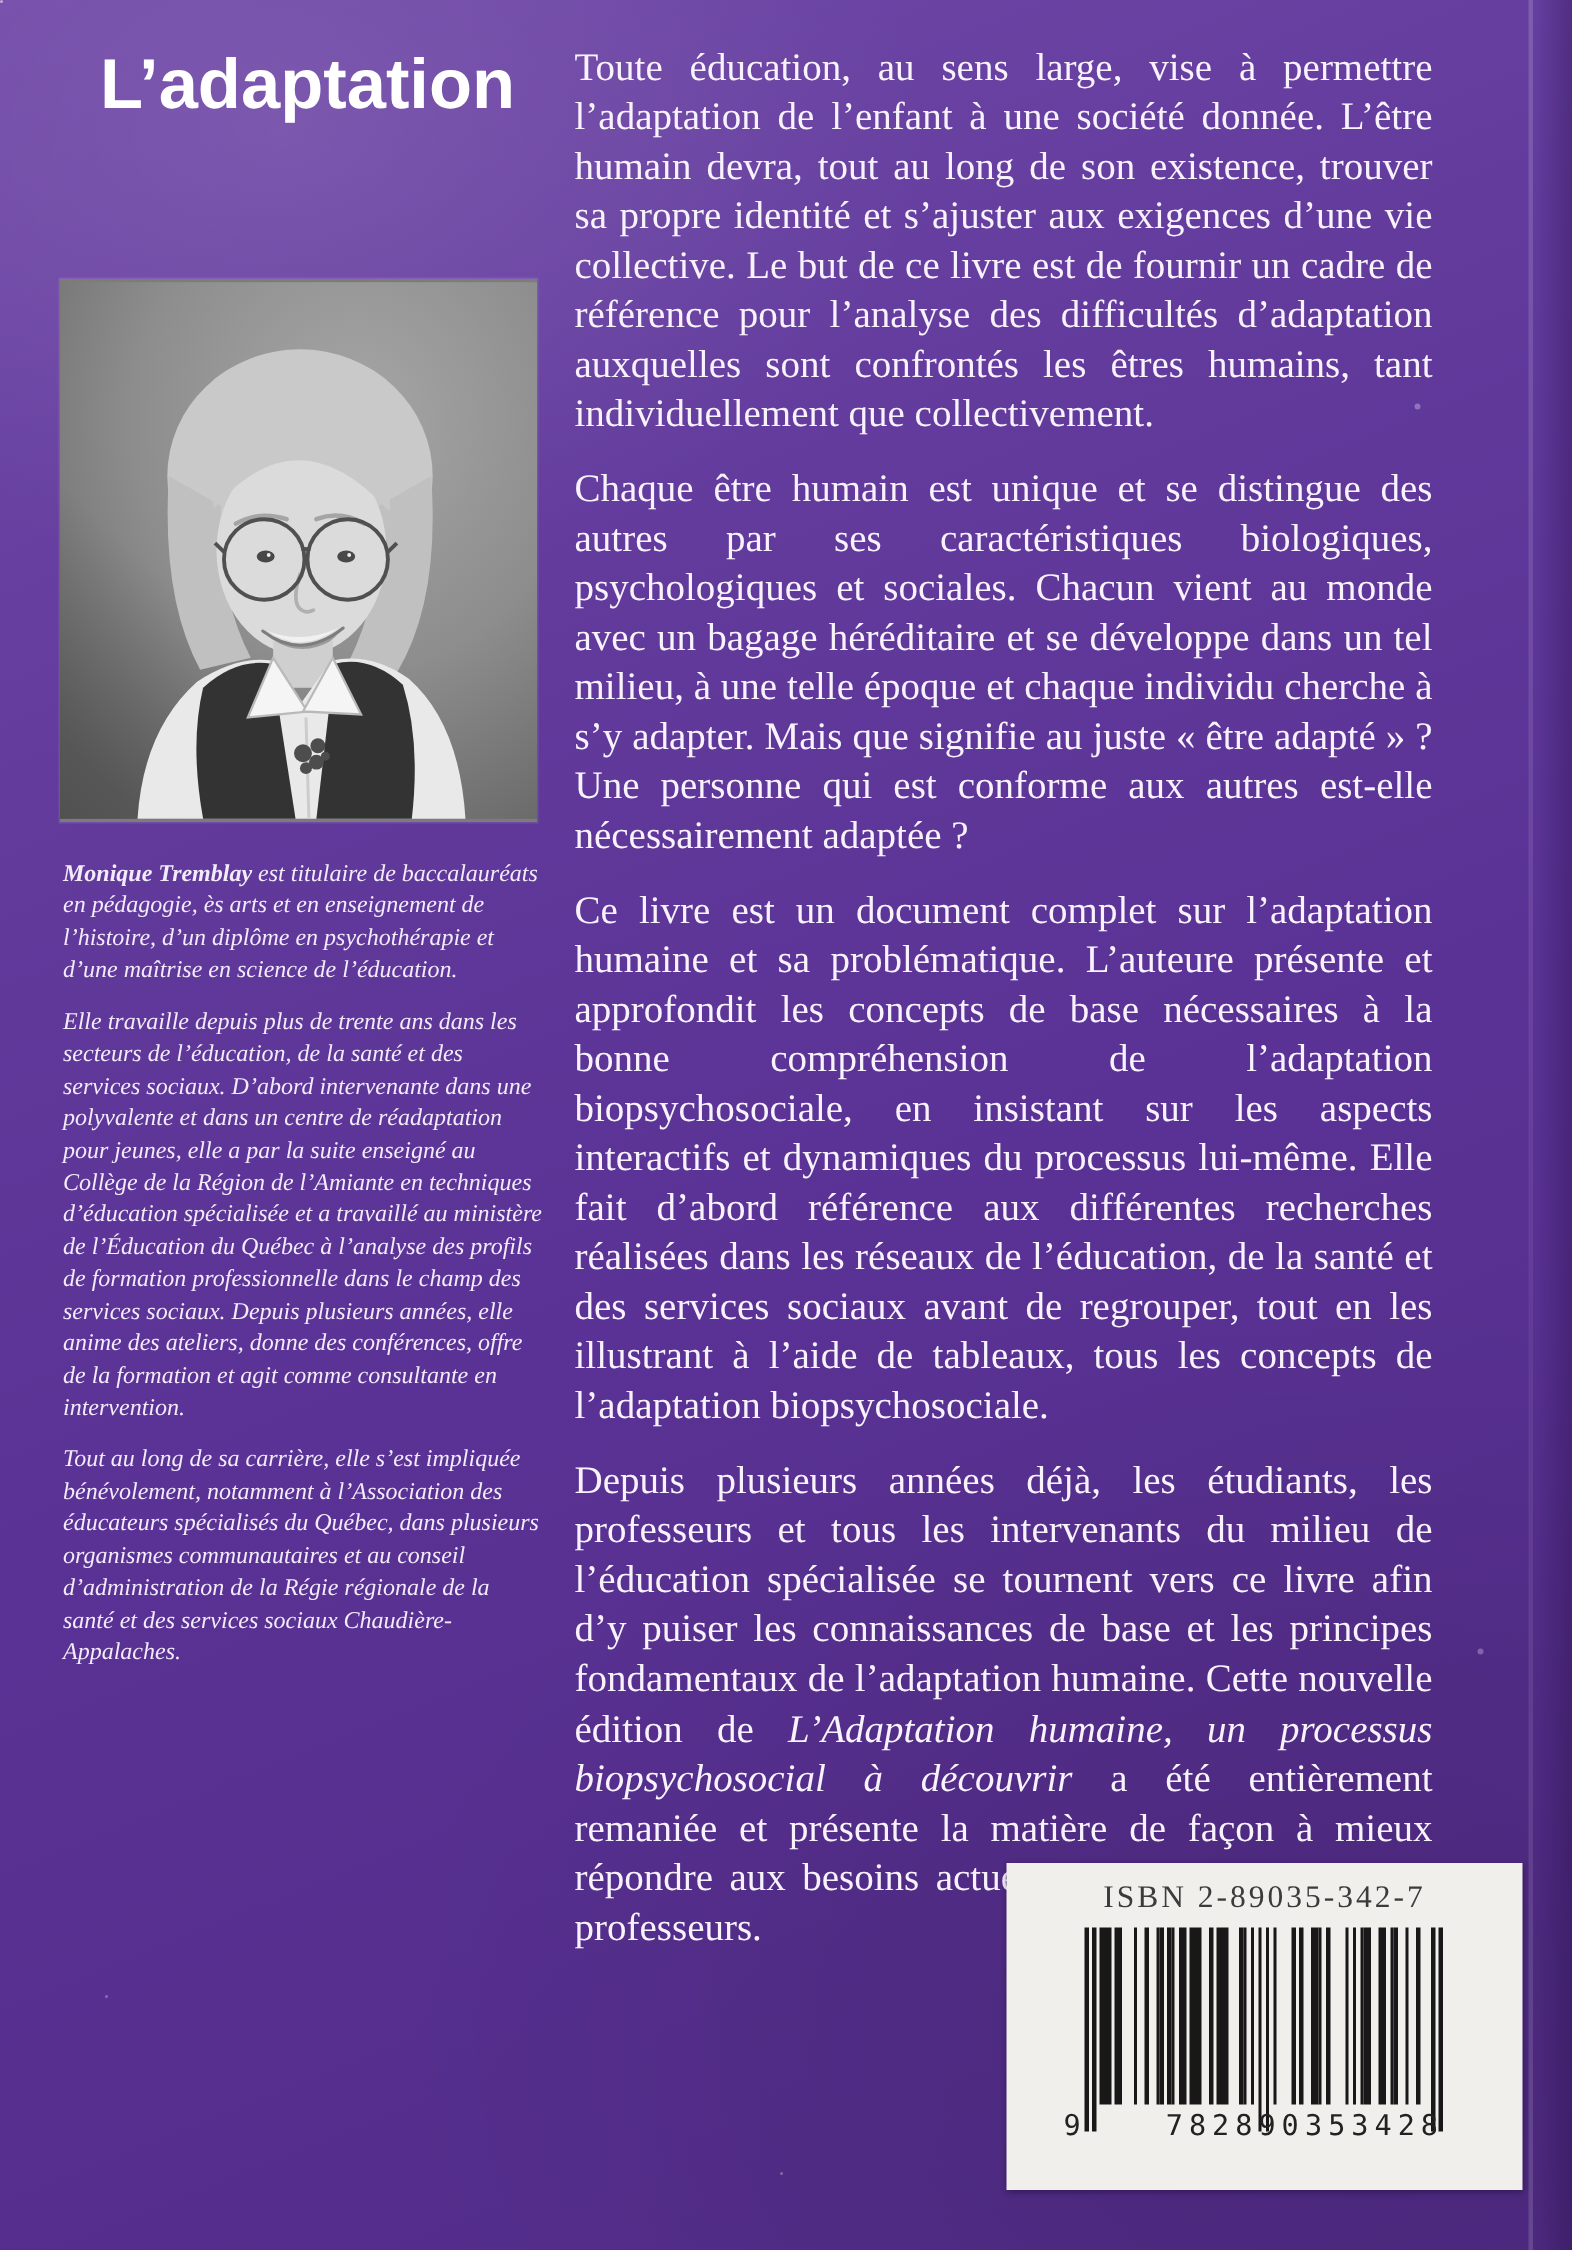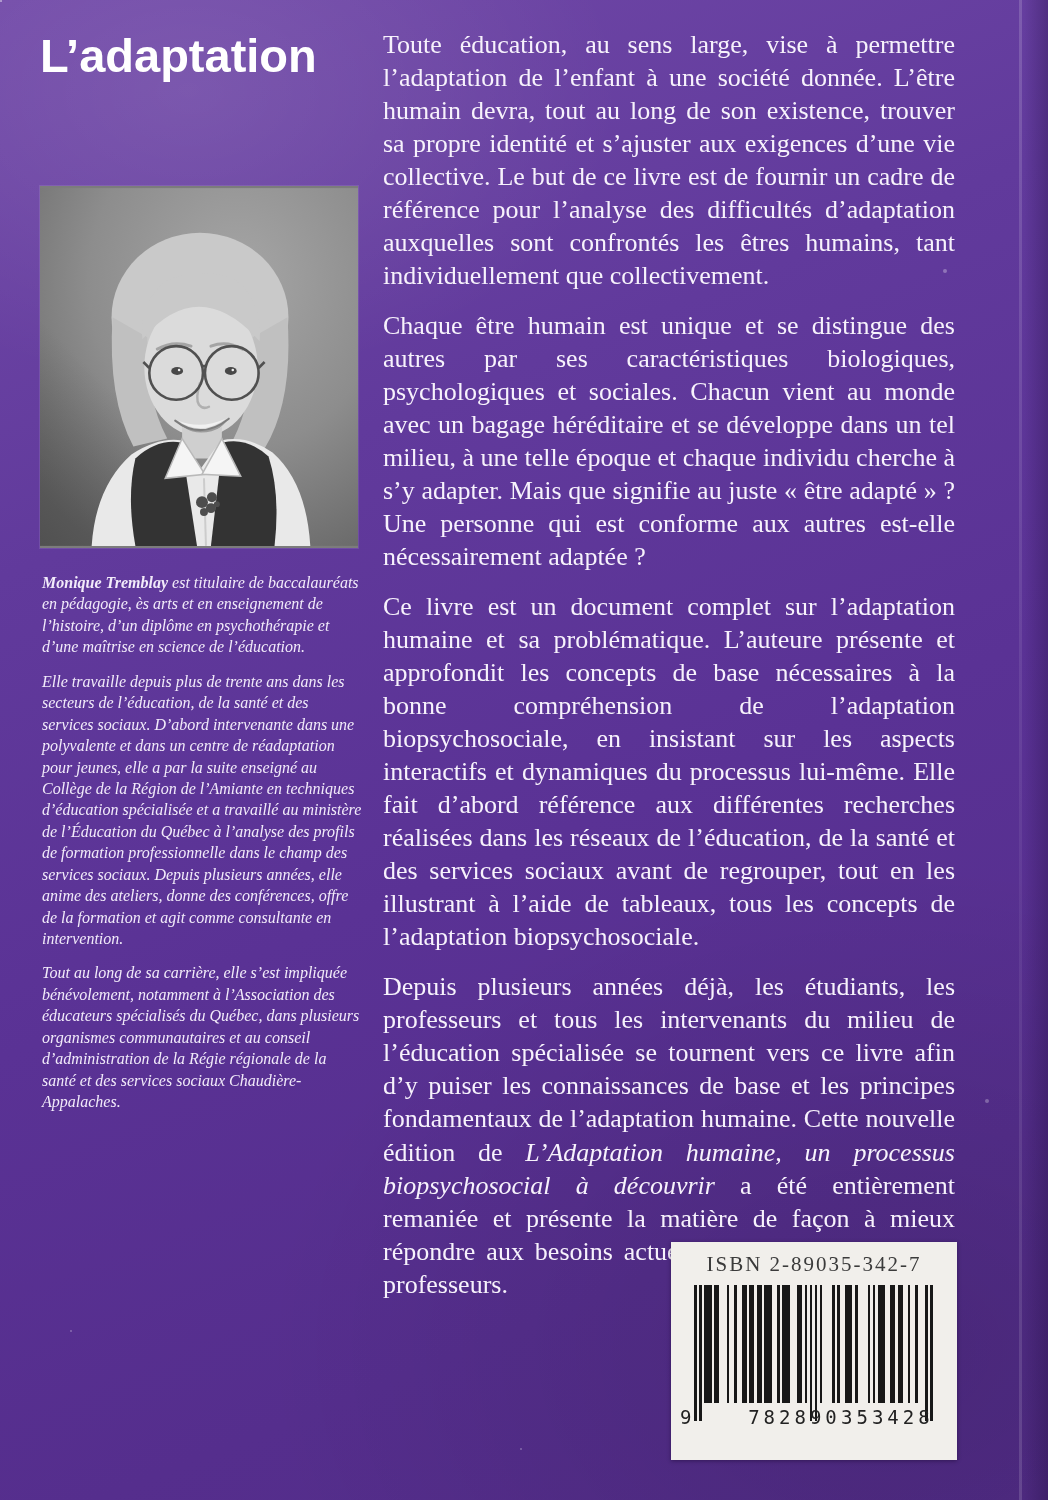--- a/index.html
+++ b/index.html
@@ -20,33 +20,33 @@
     box-shadow: 262px 62px 0 1px rgba(255,255,255,0.35),
                 640px 118px 0 0 rgba(255,255,255,0.30),
                 944px 270px 0 1px rgba(255,255,255,0.30),
                 118px 422px 0 0 rgba(255,255,255,0.35),
                 986px 1100px 0 1px rgba(255,255,255,0.28),
                 520px 1448px 0 0 rgba(255,255,255,0.30),
                 70px 1330px 0 0 rgba(255,255,255,0.30);}
   .title{position:absolute;left:40px;top:30px;margin:0;width:330px;
     font-family:"Liberation Sans", sans-serif;font-weight:700;
     font-size:47px;line-height:1.12;color:#ffffff;letter-spacing:0px;}
-  .title span{display:block;}
+  .title span{display:block;text-align:center;}
   .photo{position:absolute;left:40px;top:186px;width:318px;height:362px;
     box-shadow:0 0 0 1px rgba(255,255,255,0.10);background:#7c7c7c;}
   .photo svg{display:block;width:100%;height:100%;}
   .bio{position:absolute;left:42px;top:572px;width:322px;
     color:#f2ebfa;font-style:italic;font-size:16px;line-height:1.34;}
   .bio p{margin:0 0 13px;}
   .bio .bold{font-weight:700;}
   .synopsis{position:absolute;left:383px;top:28px;width:572px;
     color:#f7f2fc;font-size:26px;line-height:1.27;}
   .synopsis p{margin:0 0 17px;text-align:justify;hyphens:auto;-webkit-hyphens:auto;}
   .synopsis .em{font-style:italic;}
-  .isbn-box{position:absolute;left:671px;top:1242px;width:286px;height:218px;
+  .isbn-box{position:absolute;left:671px;top:1242px;width:344px;height:218px;
     background:#f1efeb;box-shadow:0 1px 4px rgba(20,5,40,0.45);
     display:flex;flex-direction:column;align-items:center;box-sizing:border-box;padding-top:10px;}
   .isbn-label{font-family:"Liberation Serif", serif;color:#3b3b3b;
     font-size:21px;letter-spacing:2px;white-space:nowrap;}
   .barcode{margin-top:8px;width:240px;position:relative;}
   .bars{display:flex;align-items:flex-start;height:118px;overflow:visible;}
   .bars .module{width:2.52px;height:100%;flex:0 0 auto;}
   .bars .bar{background:#181818;}
   .bars .guard{height:136px;}
   .digits{display:flex;margin-top:3px;font-family:"DejaVu Sans Mono", monospace;

